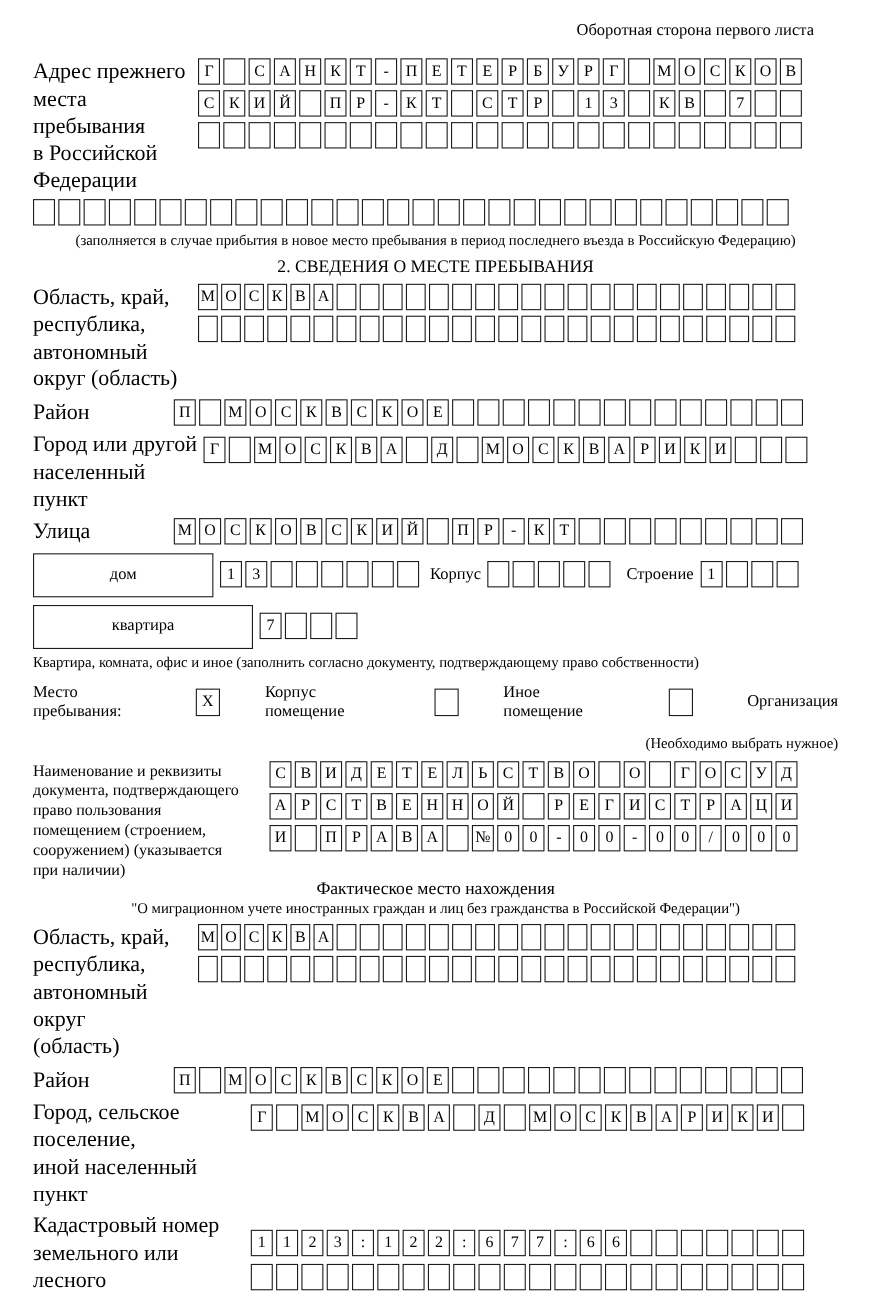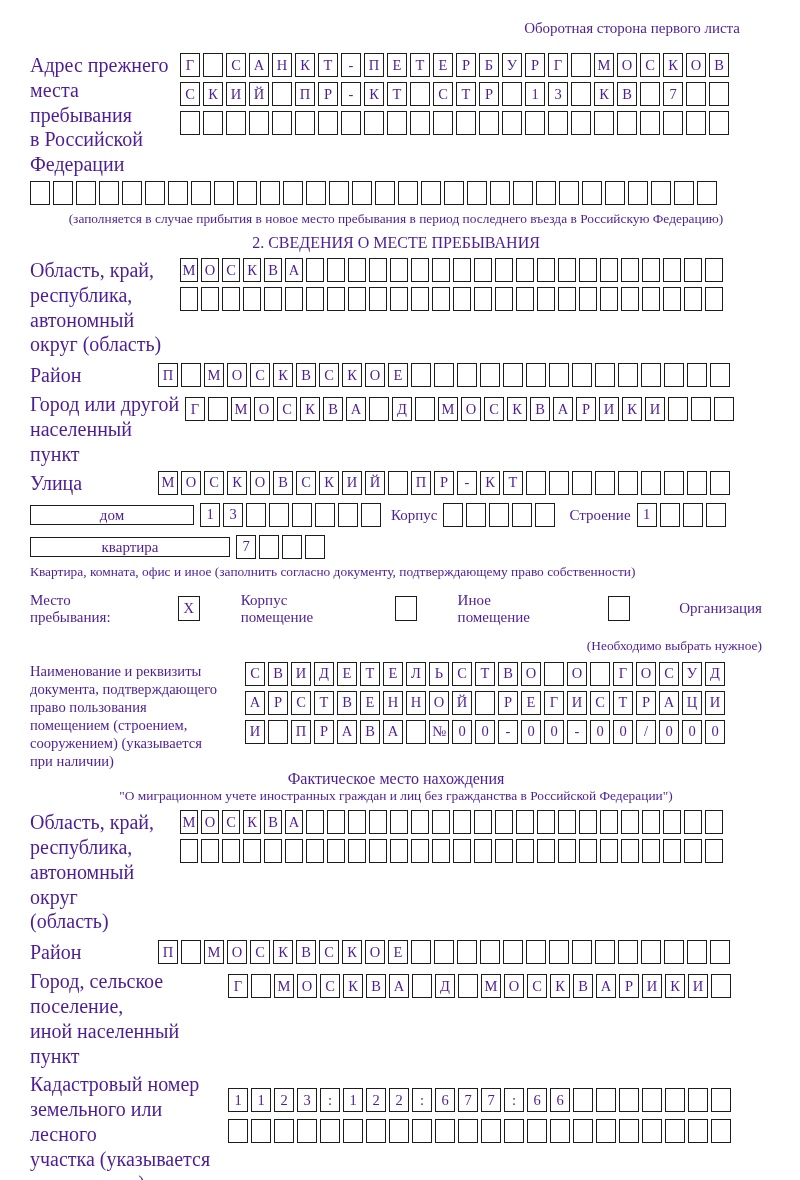--- a/index.html
+++ b/index.html
@@ -1,21 +1,21 @@
 <!DOCTYPE html>
 <html><head>
 <meta charset="utf-8">
 <style>
   html,body { margin:0; padding:0; background:#ffffff; }
   .sheet {
     position:relative;
     width:800px; height:1180px;
     overflow:hidden;
     font-family:"Liberation Serif","DejaVu Serif",serif;
-    color:#4c1d95;
+    color:#000000;
     box-sizing:border-box;
     padding:20px 38px 0 30px;
     background:#ffffff;
     border-radius:30px;
   }
   .corner { text-align:right; font-size:15px; padding-right:22px; }
 
   .field { display:flex; align-items:flex-start; }
   .flabel { font-size:20px; line-height:1.24; white-space:pre-line; flex:0 0 auto; }
   .cellrows { display:flex; flex-direction:column; gap:4px; }
@@ -26,21 +26,21 @@
     display:inline-flex; align-items:center; justify-content:center;
     font-size:14.5px; line-height:1; background:#fff; flex:0 0 auto;
   }
   .narrow .cell { width:16px; }
 
   .note { font-size:13.4px; text-align:center; }
   .sec-title { font-size:16px; font-weight:normal; text-align:center; }
 
   .houserow { display:flex; align-items:center; margin-top:7px; }
   .labelbox {
-    height:20px; border:1.7px solid #1c1c1c;
+    height:40px; border:1.7px solid #1c1c1c;
     display:flex; align-items:center; justify-content:center;
     font-size:15px; box-sizing:border-box;
   }
   .inline-label { font-size:15px; }
 
   .stayrow { display:flex; align-items:center; margin-top:12px;gap:33px; }
   .cb {
     width:20px; height:23px; border:1.7px solid #1c1c1c;
     display:inline-flex; align-items:center; justify-content:center;
     font-size:14.5px; flex:0 0 auto;

